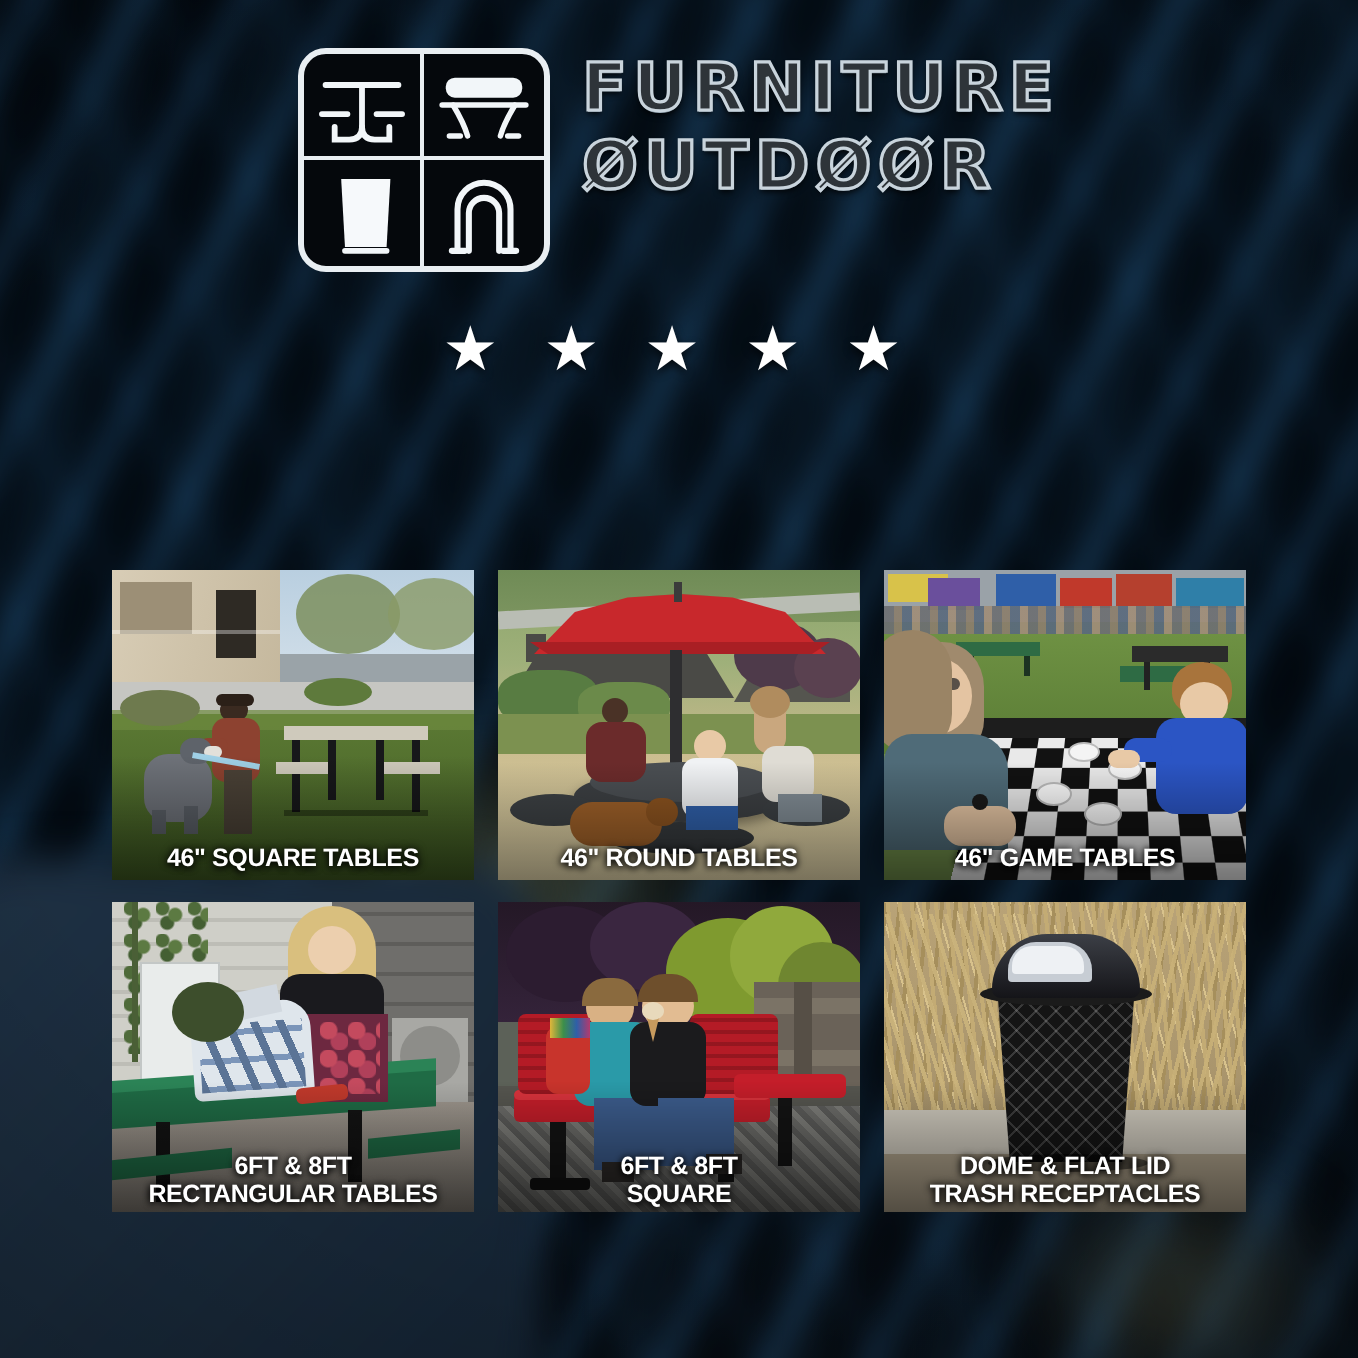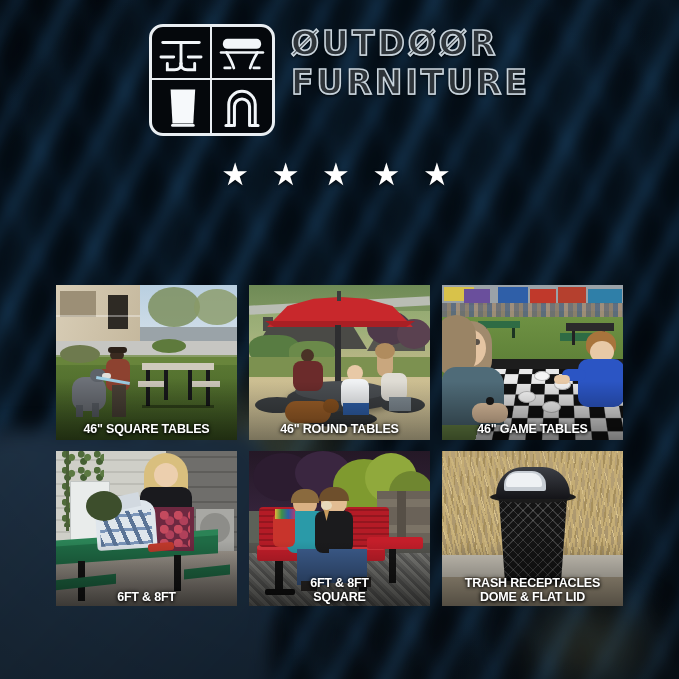--- a/index.html
+++ b/index.html
@@ -189,22 +189,22 @@
       <div class="logo-cell">
         <svg viewBox="0 0 60 56" fill="none" stroke="#f2f6f9" stroke-width="3.2" stroke-linecap="round">
           <path d="M16 48 V26 a14 14 0 0 1 28 0 V48"></path>
           <path d="M22 48 V28 a8 8 0 0 1 16 0 V48"></path>
           <path d="M13 48 H20 M40 48 H47"></path>
         </svg>
       </div>
     </div>
 
     <div class="wordmark">
+      <div class="wm-line">FURNITURE</div>
       <div class="wm-line">ØUTDØØR</div>
-      <div class="wm-line">FURNITURE</div>
     </div>
   </div>
 
   <div class="stars">★ ★ ★ ★ ★</div>
 
 
   <div class="grid">
 
     <div class="card">
       <div class="scene">
@@ -408,20 +408,21 @@
              repeating-linear-gradient(0deg,#5a7ba8 0 3px,transparent 3px 14px);opacity:.75;transform:rotate(-4deg);"></div>
         <div class="ly" style="left:54px;top:44px;width:30px;height:14px;background:#d2d9e0;transform:rotate(-12deg);"></div>
 
         <div class="ly" style="left:30px;top:40px;width:36px;height:30px;border-radius:50%;background:#3d4e2c;"></div>
 
         <div class="ly" style="left:92px;top:92px;width:26px;height:8px;border-radius:3px;background:#c0392b;transform:rotate(-6deg);"></div>
         <div class="ly" style="inset:0;background:linear-gradient(rgba(0,0,0,0) 58%,rgba(0,0,0,.55));"></div>
       </div>
       <div class="cap two">
         <div>6FT &amp; 8FT</div>
+        <div>RECTANGULAR TABLES</div>
       </div>
     </div>
 
     <div class="card">
       <div class="scene">
         <div class="ly" style="inset:0;background:#5c6158;"></div>
 
         <div class="ly" style="left:0;top:0;width:181px;height:60px;background:linear-gradient(#241826,#34233a);"></div>
         <div class="ly" style="left:4px;top:2px;width:60px;height:48px;border-radius:50%;background:#2c1c30;"></div>
         <div class="ly" style="left:46px;top:0;width:56px;height:44px;border-radius:50%;background:#3a2640;"></div>
@@ -504,19 +505,19 @@
         <div class="ly" style="left:48px;top:40px;width:86px;height:12px;border-radius:50%;background:#1b1b1b;"></div>
 
         <div class="ly" style="left:54px;top:16px;width:74px;height:32px;border-radius:38px 38px 6px 6px;background:linear-gradient(#3c3f46,#141418);"></div>
         <div class="ly" style="left:62px;top:20px;width:42px;height:20px;border-radius:14px 14px 2px 2px;background:#c7cdd4;"></div>
         <div class="ly" style="left:64px;top:22px;width:36px;height:14px;border-radius:10px 10px 2px 2px;background:#eef1f4;"></div>
 
         <div class="ly" style="left:52px;top:126px;width:80px;height:9px;border-radius:50%;background:rgba(0,0,0,.45);"></div>
         <div class="ly" style="inset:0;background:linear-gradient(rgba(0,0,0,0) 58%,rgba(0,0,0,.5));"></div>
       </div>
       <div class="cap two">
+        <div>DOME &amp; FLAT LID</div>
         <div>TRASH RECEPTACLES</div>
-        <div>DOME &amp; FLAT LID</div>
       </div>
     </div>
 
   </div>
 </div>
 
 </body></html>

